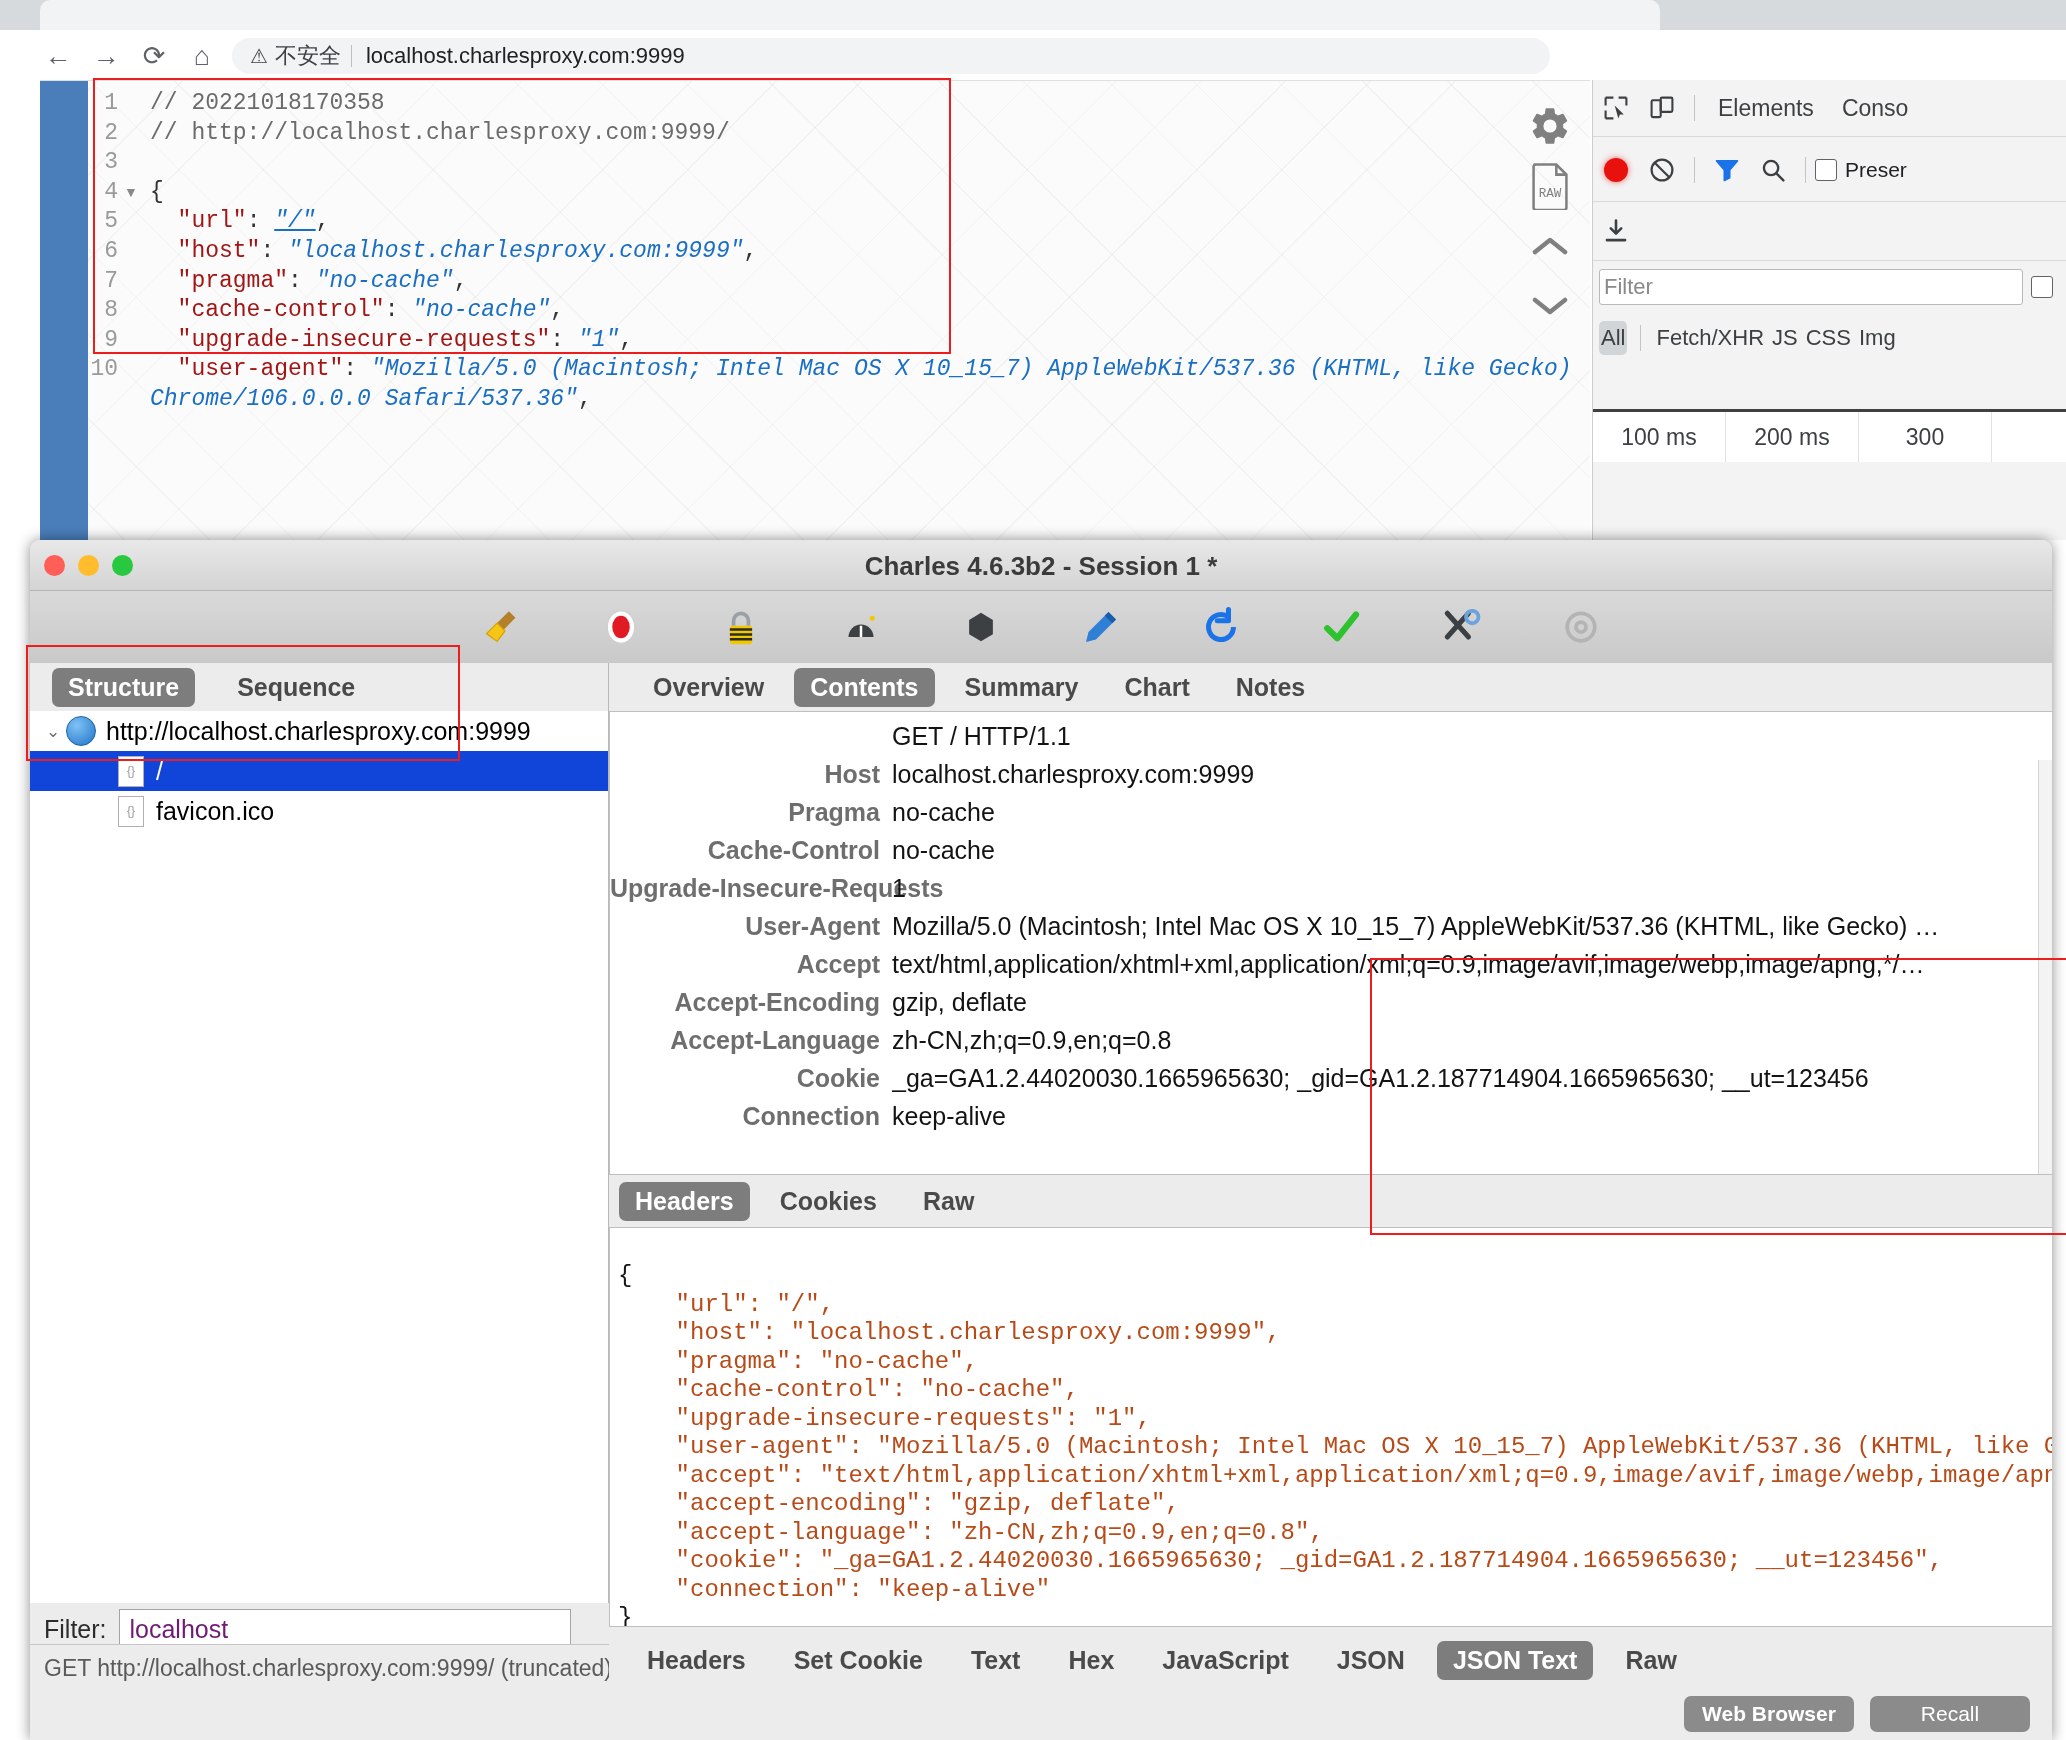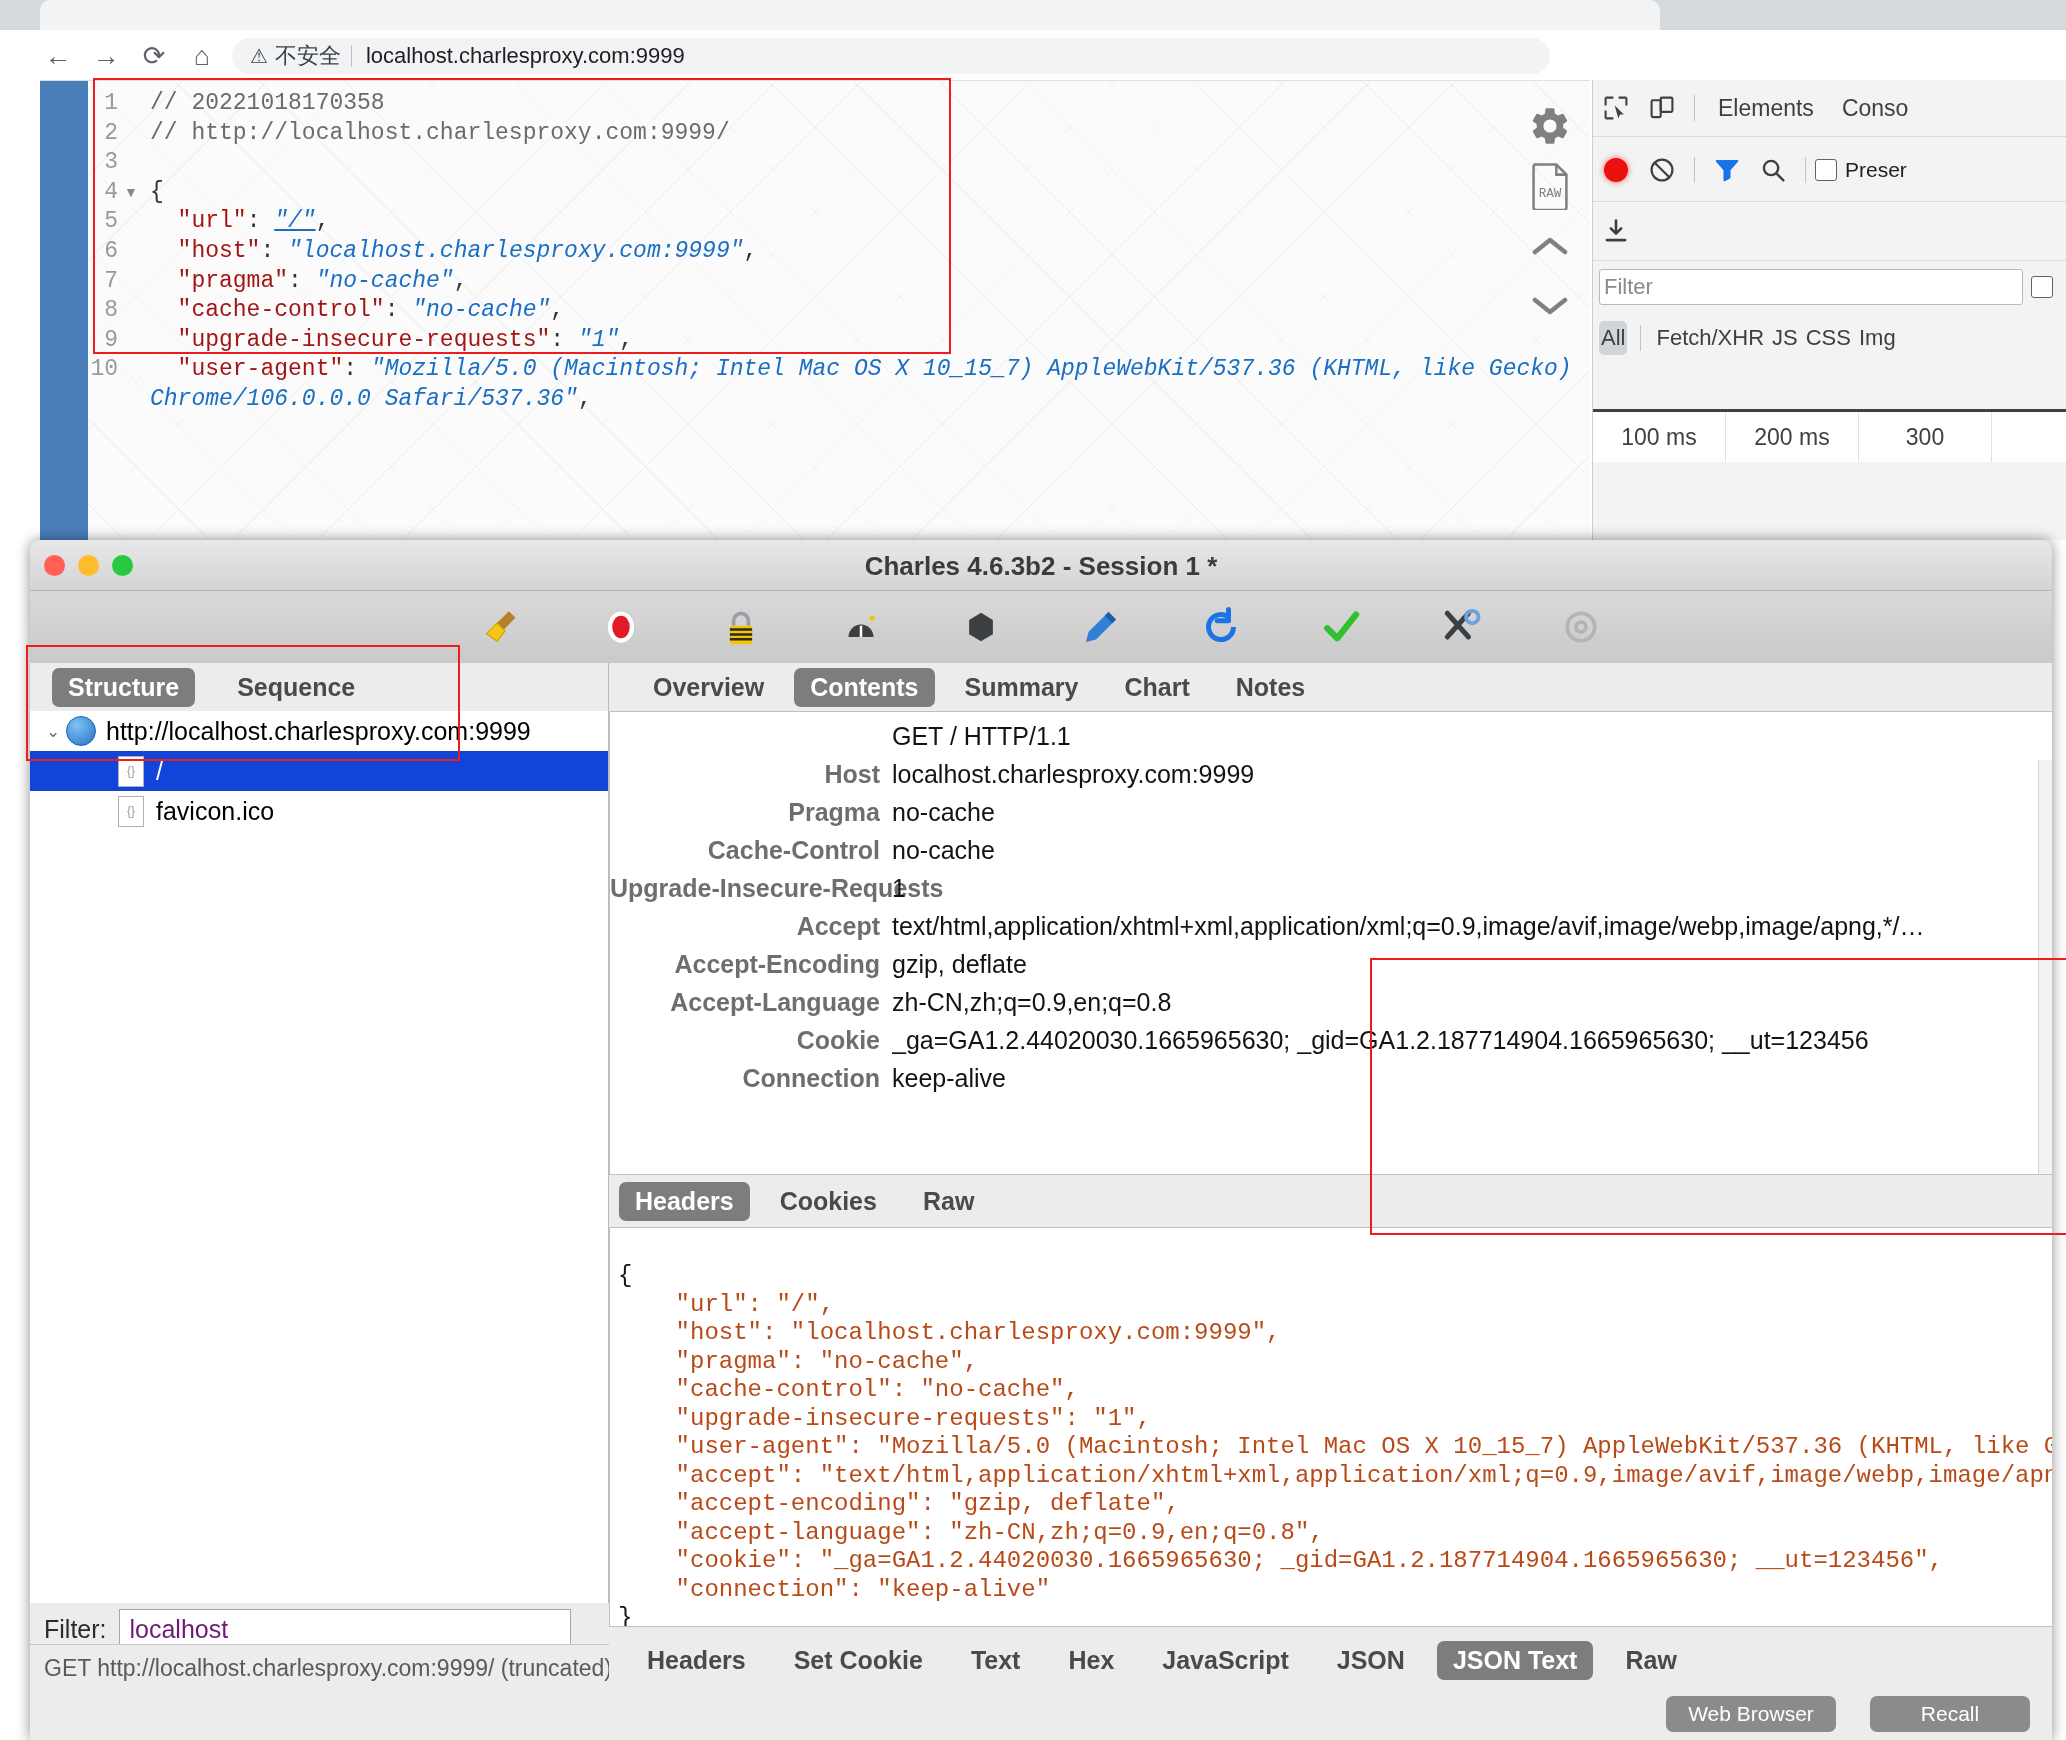--- a/index.html
+++ b/index.html
@@ -211,21 +211,21 @@
     position:absolute;left:0;bottom:52px;width:1443px;height:56px;
     display:flex;align-items:center;padding-left:22px;gap:16px;background:#ececec;
   }
   #ch-bottom-strip{
     position:absolute;left:0;bottom:0;width:1443px;height:52px;background:#ececec;
   }
   .btn-pill{
     position:absolute;bottom:8px;height:36px;border-radius:7px;background:#8b8b8b;
     color:#fff;font-size:21px;display:flex;align-items:center;justify-content:center;cursor:pointer;
   }
-  #btn-webbrowser{right:216px;width:170px;}
+  #btn-webbrowser{right:198px;width:170px;font-weight:bold;}
   #btn-recall{right:22px;width:160px;}
 
   #ch-vscroll{
     position:absolute;right:0;top:48px;width:14px;height:462px;background:#f3f3f3;
     border-left:1px solid #d5d5d5;cursor:pointer;
   }
 
   
   #redbox-tree{left:26px;top:645px;width:430px;height:112px;}
   #redbox-json{left:1370px;top:958px;width:1005px;height:273px;}
@@ -514,20 +514,24 @@
             </div>
             <div class="hdr-row">
               <div class="hdr-name">Cache-Control</div>
               <div class="hdr-val">no-cache</div>
             </div>
             <div class="hdr-row">
               <div class="hdr-name">Upgrade-Insecure-Requests</div>
               <div class="hdr-val">1</div>
             </div>
             <div class="hdr-row">
+              <div class="hdr-name">User-Agent</div>
+              <div class="hdr-val">Mozilla/5.0 (Macintosh; Intel Mac OS X 10_15_7) AppleWebKit/537.36 (KHTML, like Gecko) …</div>
+            </div>
+            <div class="hdr-row">
               <div class="hdr-name">Accept</div>
               <div class="hdr-val">text/html,application/xhtml+xml,application/xml;q=0.9,image/avif,image/webp,image/apng,*/…</div>
             </div>
             <div class="hdr-row">
               <div class="hdr-name">Accept-Encoding</div>
               <div class="hdr-val">gzip, deflate</div>
             </div>
             <div class="hdr-row">
               <div class="hdr-name">Accept-Language</div>
               <div class="hdr-val">zh-CN,zh;q=0.9,en;q=0.8</div>

